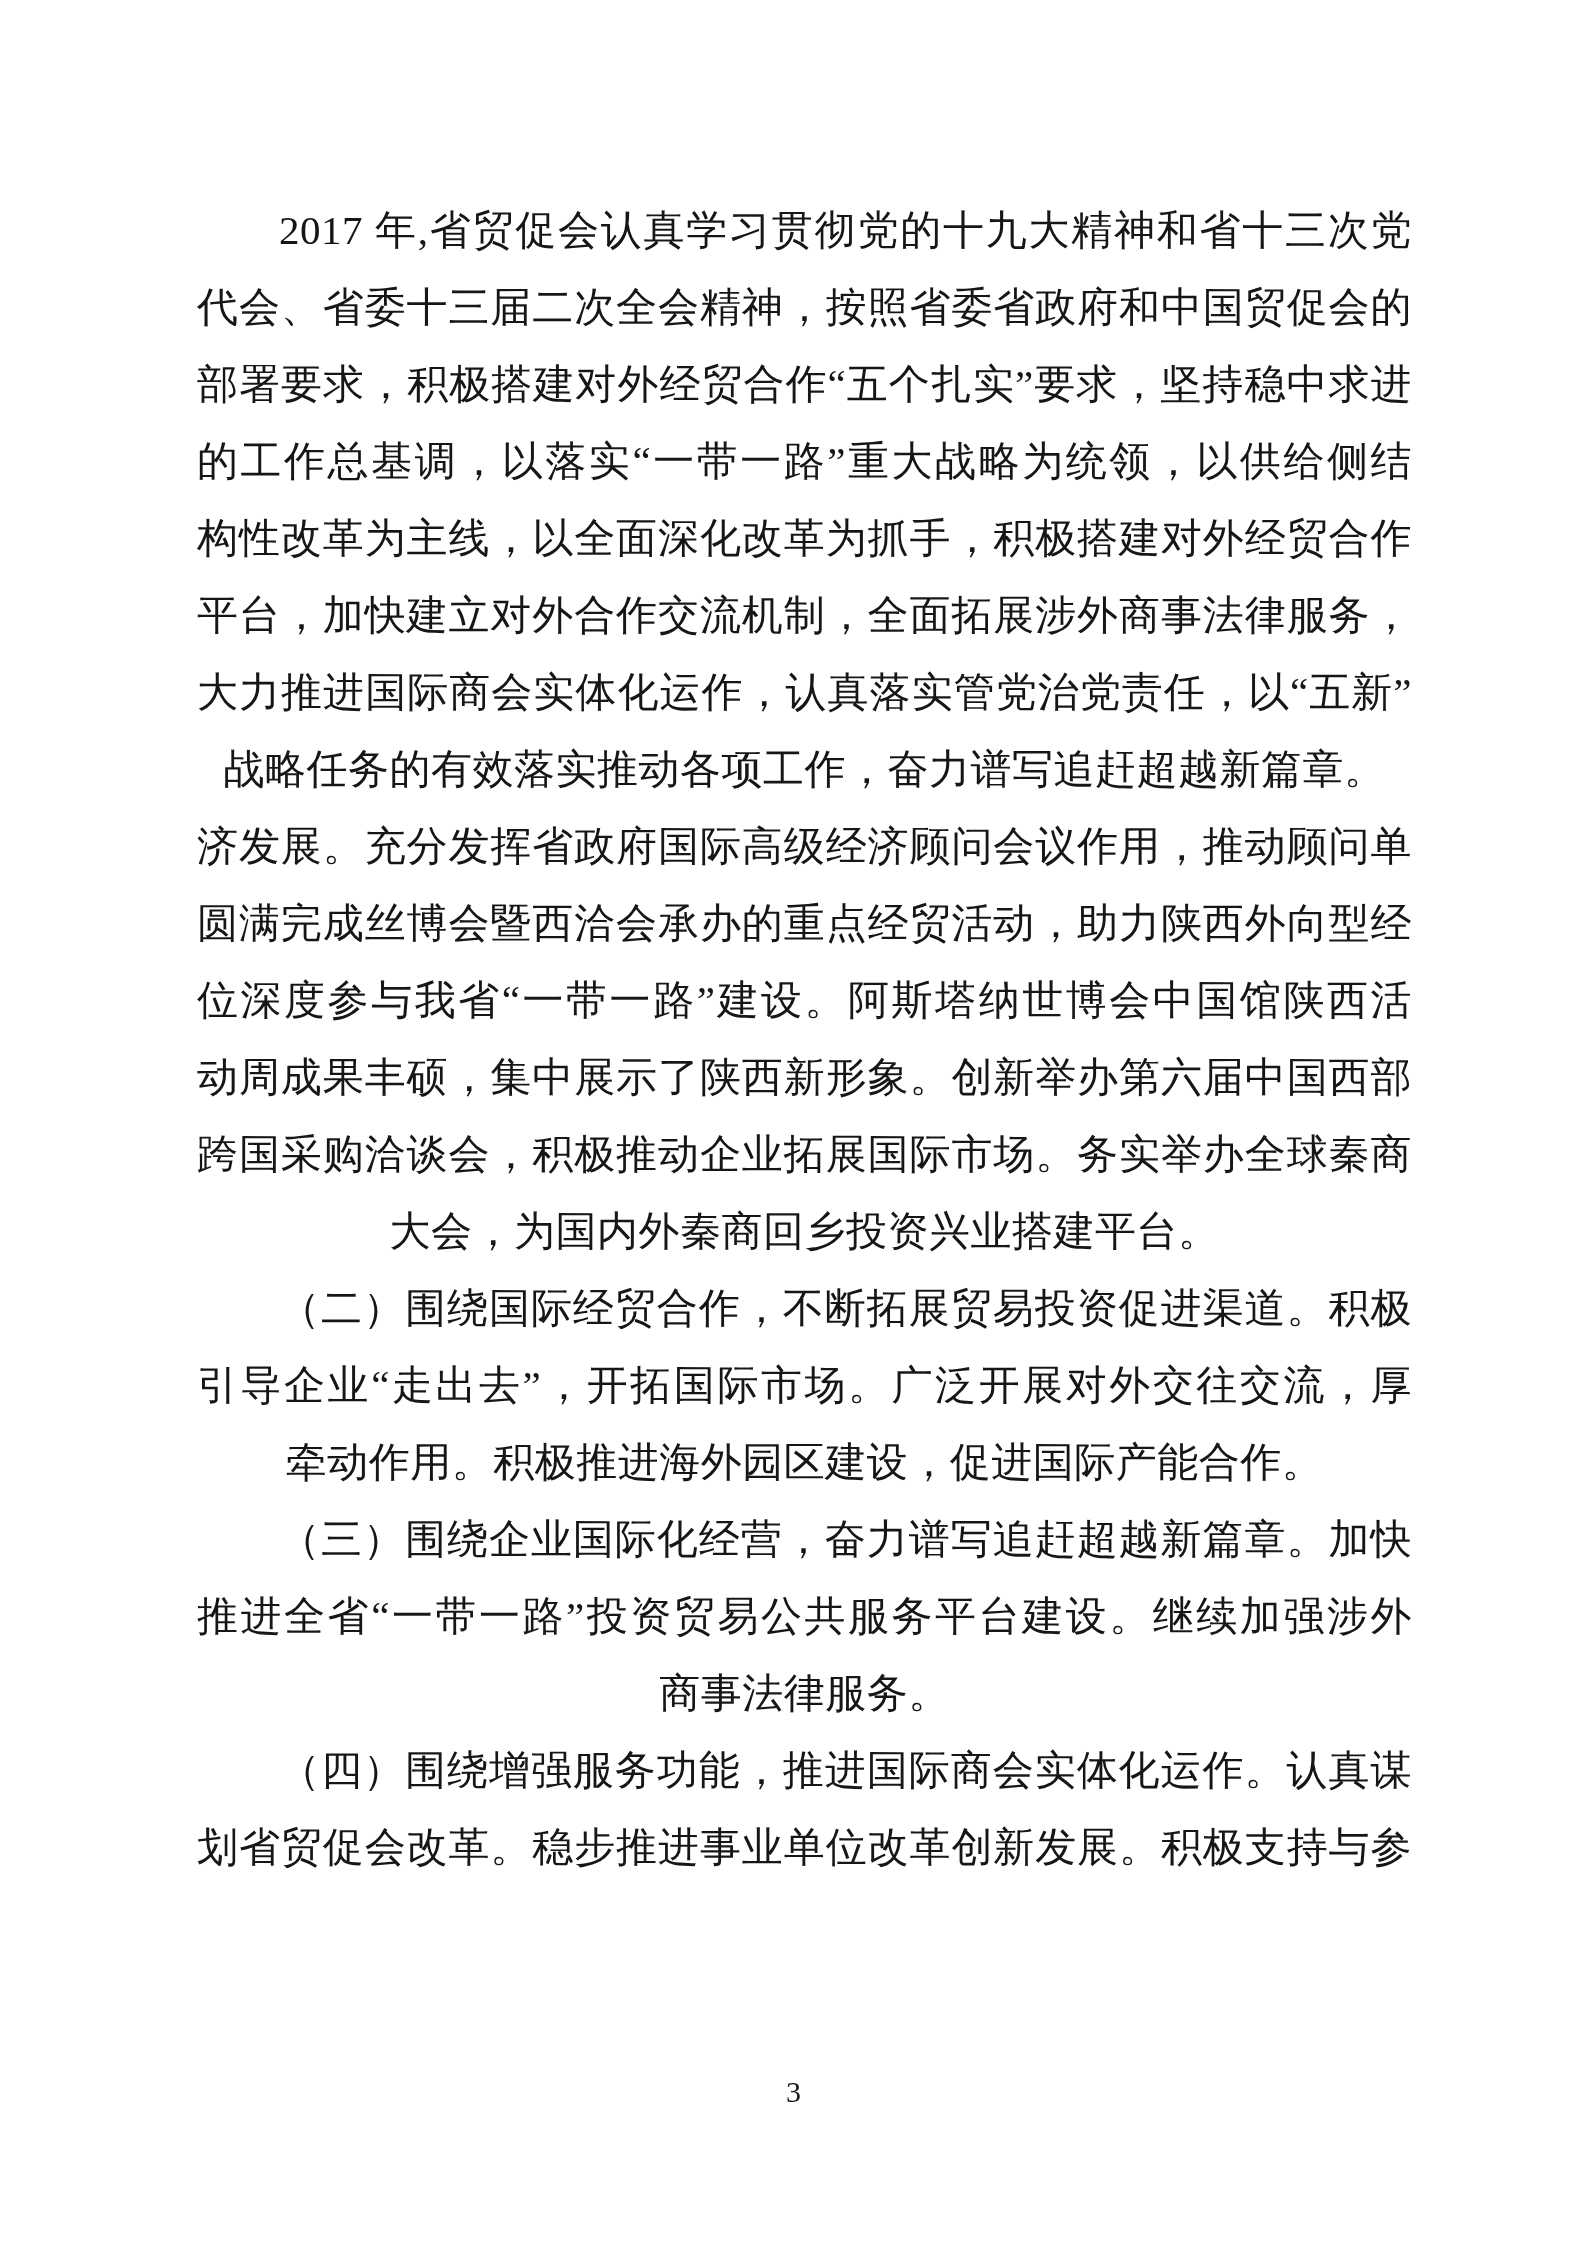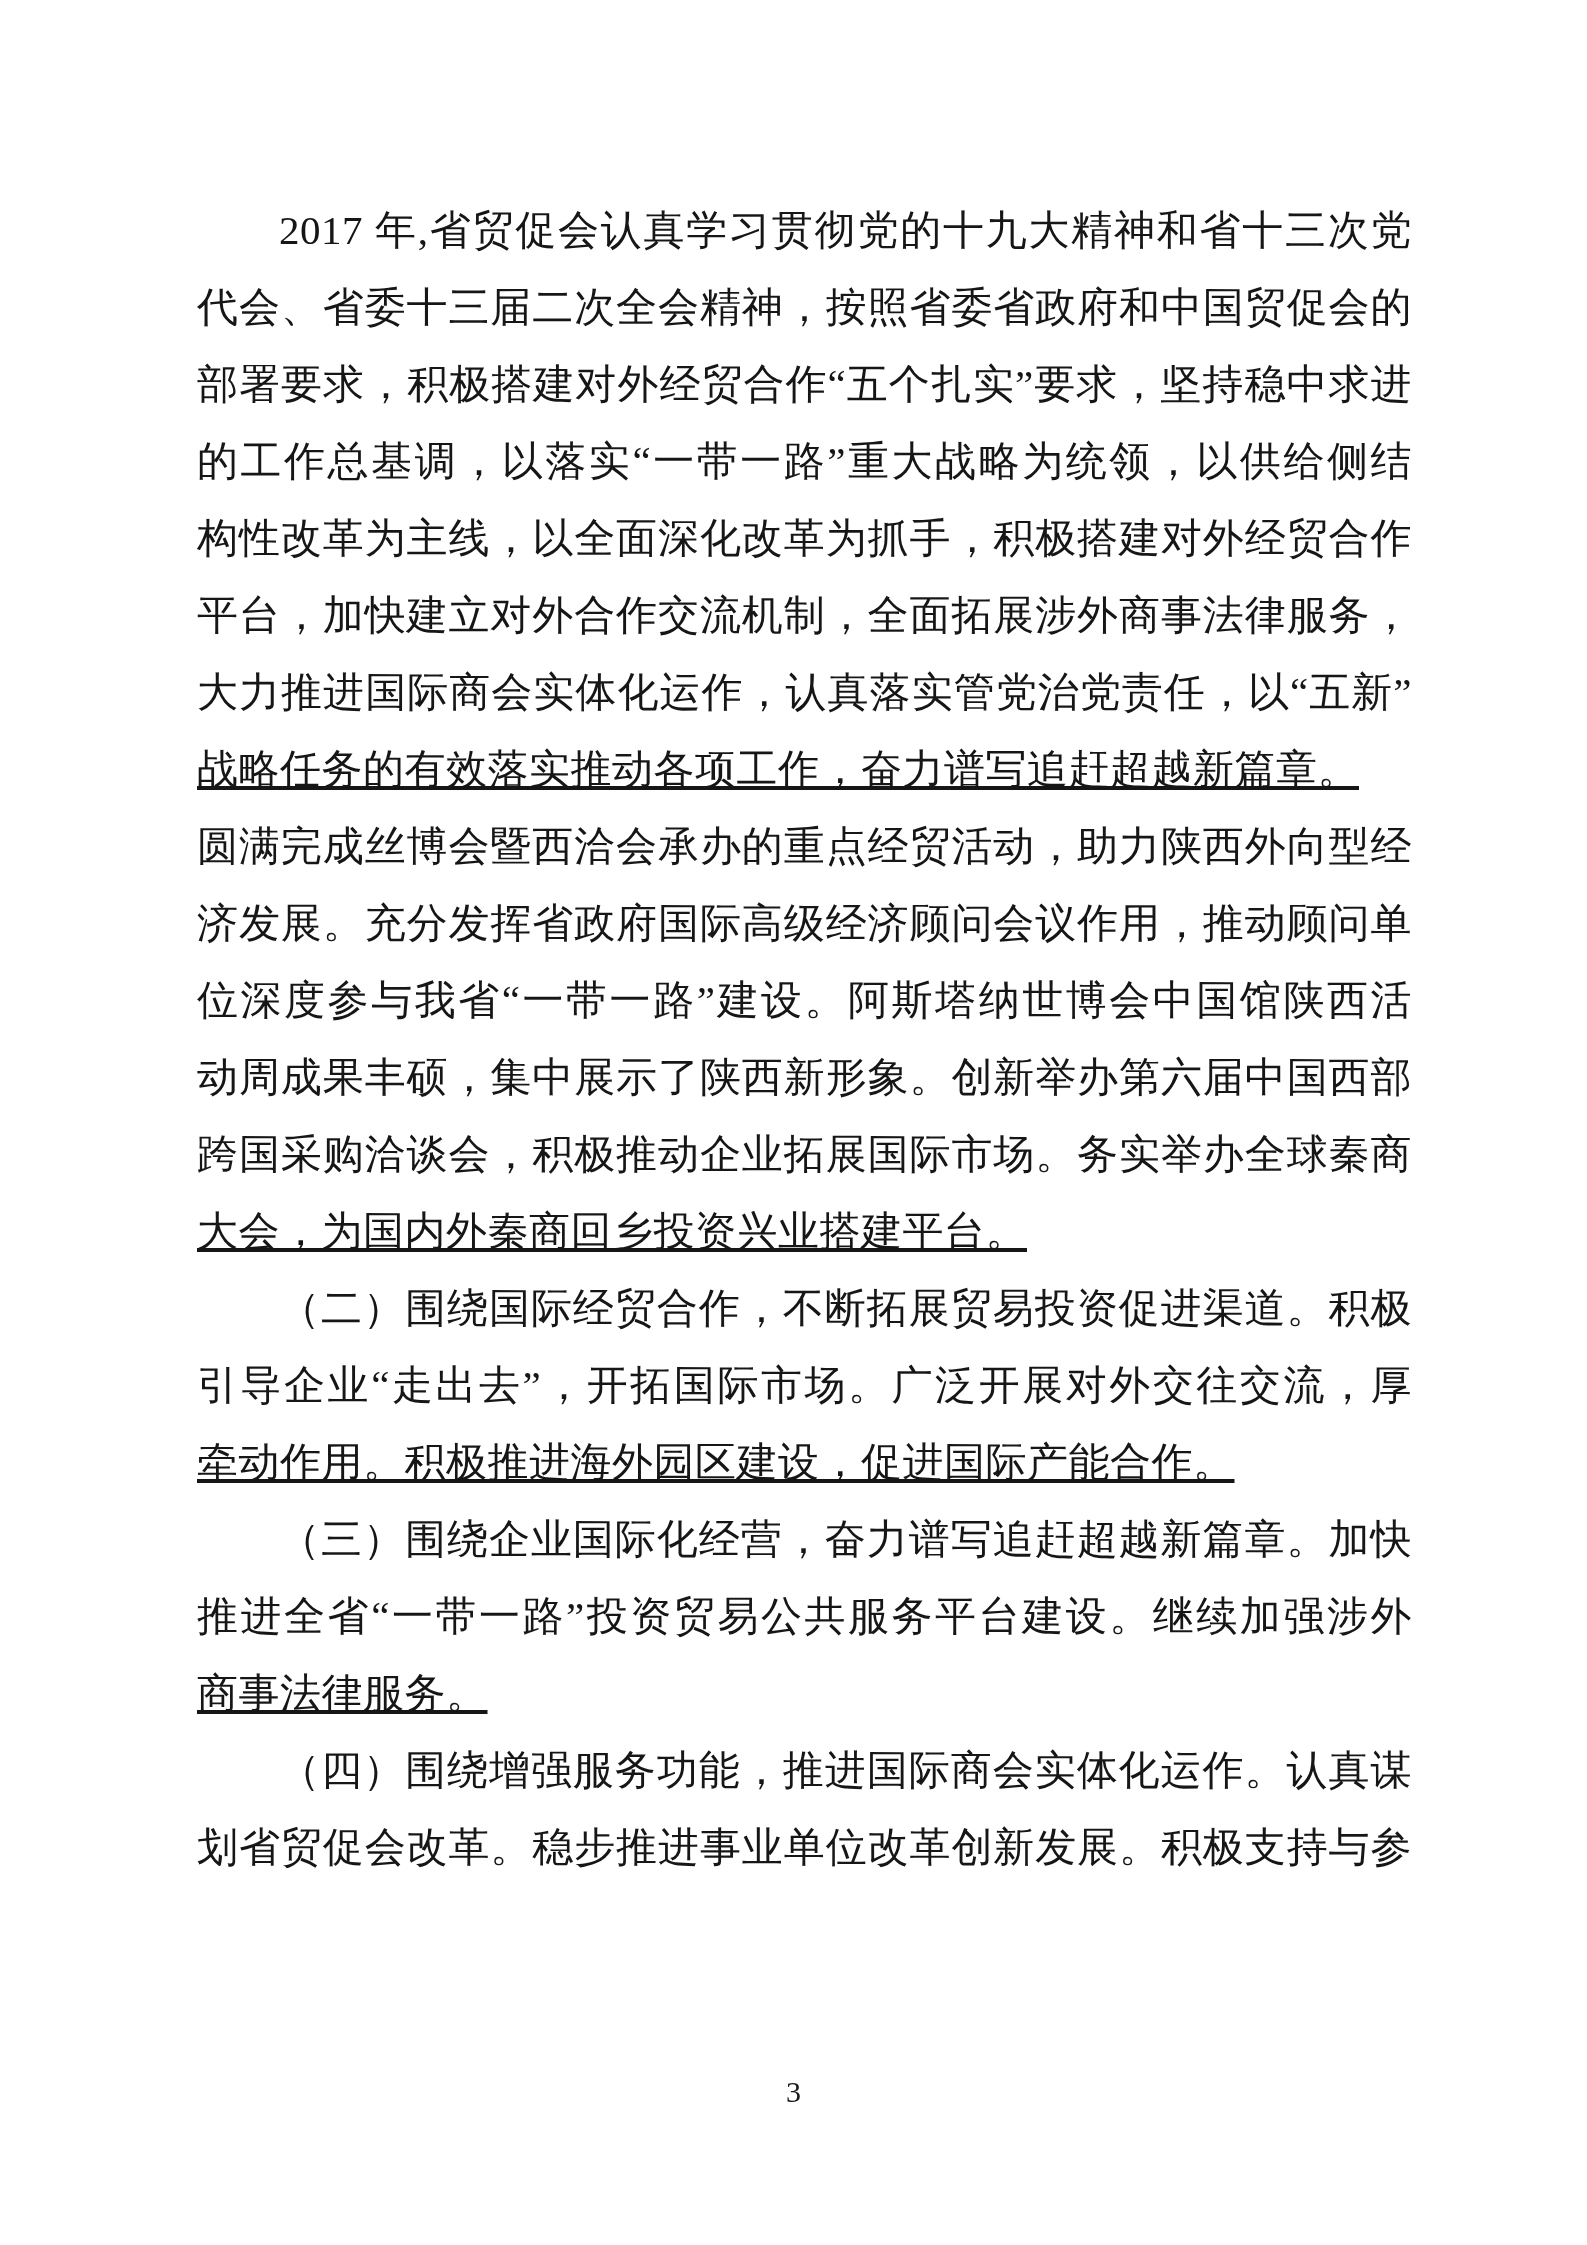--- a/index.html
+++ b/index.html
@@ -36,22 +36,21 @@
   .line.l-just::after {
     content: "";
     display: inline-block;
     width: 100%;
     height: 0;
   }
   .line.l-indent {
     text-indent: 2em;
   }
   .line.l-last {
-    text-align: left;
-    text-decoration: underline;
+    text-align: center;
   }
   .page-number {
     position: absolute;
     top: 2072px;
     left: 0;
     width: 100%;
     text-align: center;
     font-size: 30px;
     line-height: 40px;
     color: #1a1a1a;
@@ -63,22 +62,22 @@
 <div class="page">
   <div class="text-block">
     <div class="line l-just l-indent">2017 年,省贸促会认真学习贯彻党的十九大精神和省十三次党</div>
     <div class="line l-just">代会、省委十三届二次全会精神，按照省委省政府和中国贸促会的</div>
     <div class="line l-just">部署要求，积极搭建对外经贸合作“五个扎实”要求，坚持稳中求进</div>
     <div class="line l-just">的工作总基调，以落实“一带一路”重大战略为统领，以供给侧结</div>
     <div class="line l-just">构性改革为主线，以全面深化改革为抓手，积极搭建对外经贸合作</div>
     <div class="line l-just">平台，加快建立对外合作交流机制，全面拓展涉外商事法律服务，</div>
     <div class="line l-just">大力推进国际商会实体化运作，认真落实管党治党责任，以“五新”</div>
     <div class="line l-last">战略任务的有效落实推动各项工作，奋力谱写追赶超越新篇章。</div>
+    <div class="line l-just">济发展。充分发挥省政府国际高级经济顾问会议作用，推动顾问单</div>
     <div class="line l-just">圆满完成丝博会暨西洽会承办的重点经贸活动，助力陕西外向型经</div>
-    <div class="line l-just">济发展。充分发挥省政府国际高级经济顾问会议作用，推动顾问单</div>
     <div class="line l-just">位深度参与我省“一带一路”建设。阿斯塔纳世博会中国馆陕西活</div>
     <div class="line l-just">动周成果丰硕，集中展示了陕西新形象。创新举办第六届中国西部</div>
     <div class="line l-just">跨国采购洽谈会，积极推动企业拓展国际市场。务实举办全球秦商</div>
     <div class="line l-last">大会，为国内外秦商回乡投资兴业搭建平台。</div>
     <div class="line l-just l-indent">（二）围绕国际经贸合作，不断拓展贸易投资促进渠道。积极</div>
     <div class="line l-just">引导企业“走出去”，开拓国际市场。广泛开展对外交往交流，厚</div>
     <div class="line l-last">牵动作用。积极推进海外园区建设，促进国际产能合作。</div>
     <div class="line l-just l-indent">（三）围绕企业国际化经营，奋力谱写追赶超越新篇章。加快</div>
     <div class="line l-just">推进全省“一带一路”投资贸易公共服务平台建设。继续加强涉外</div>
     <div class="line l-last">商事法律服务。</div>

